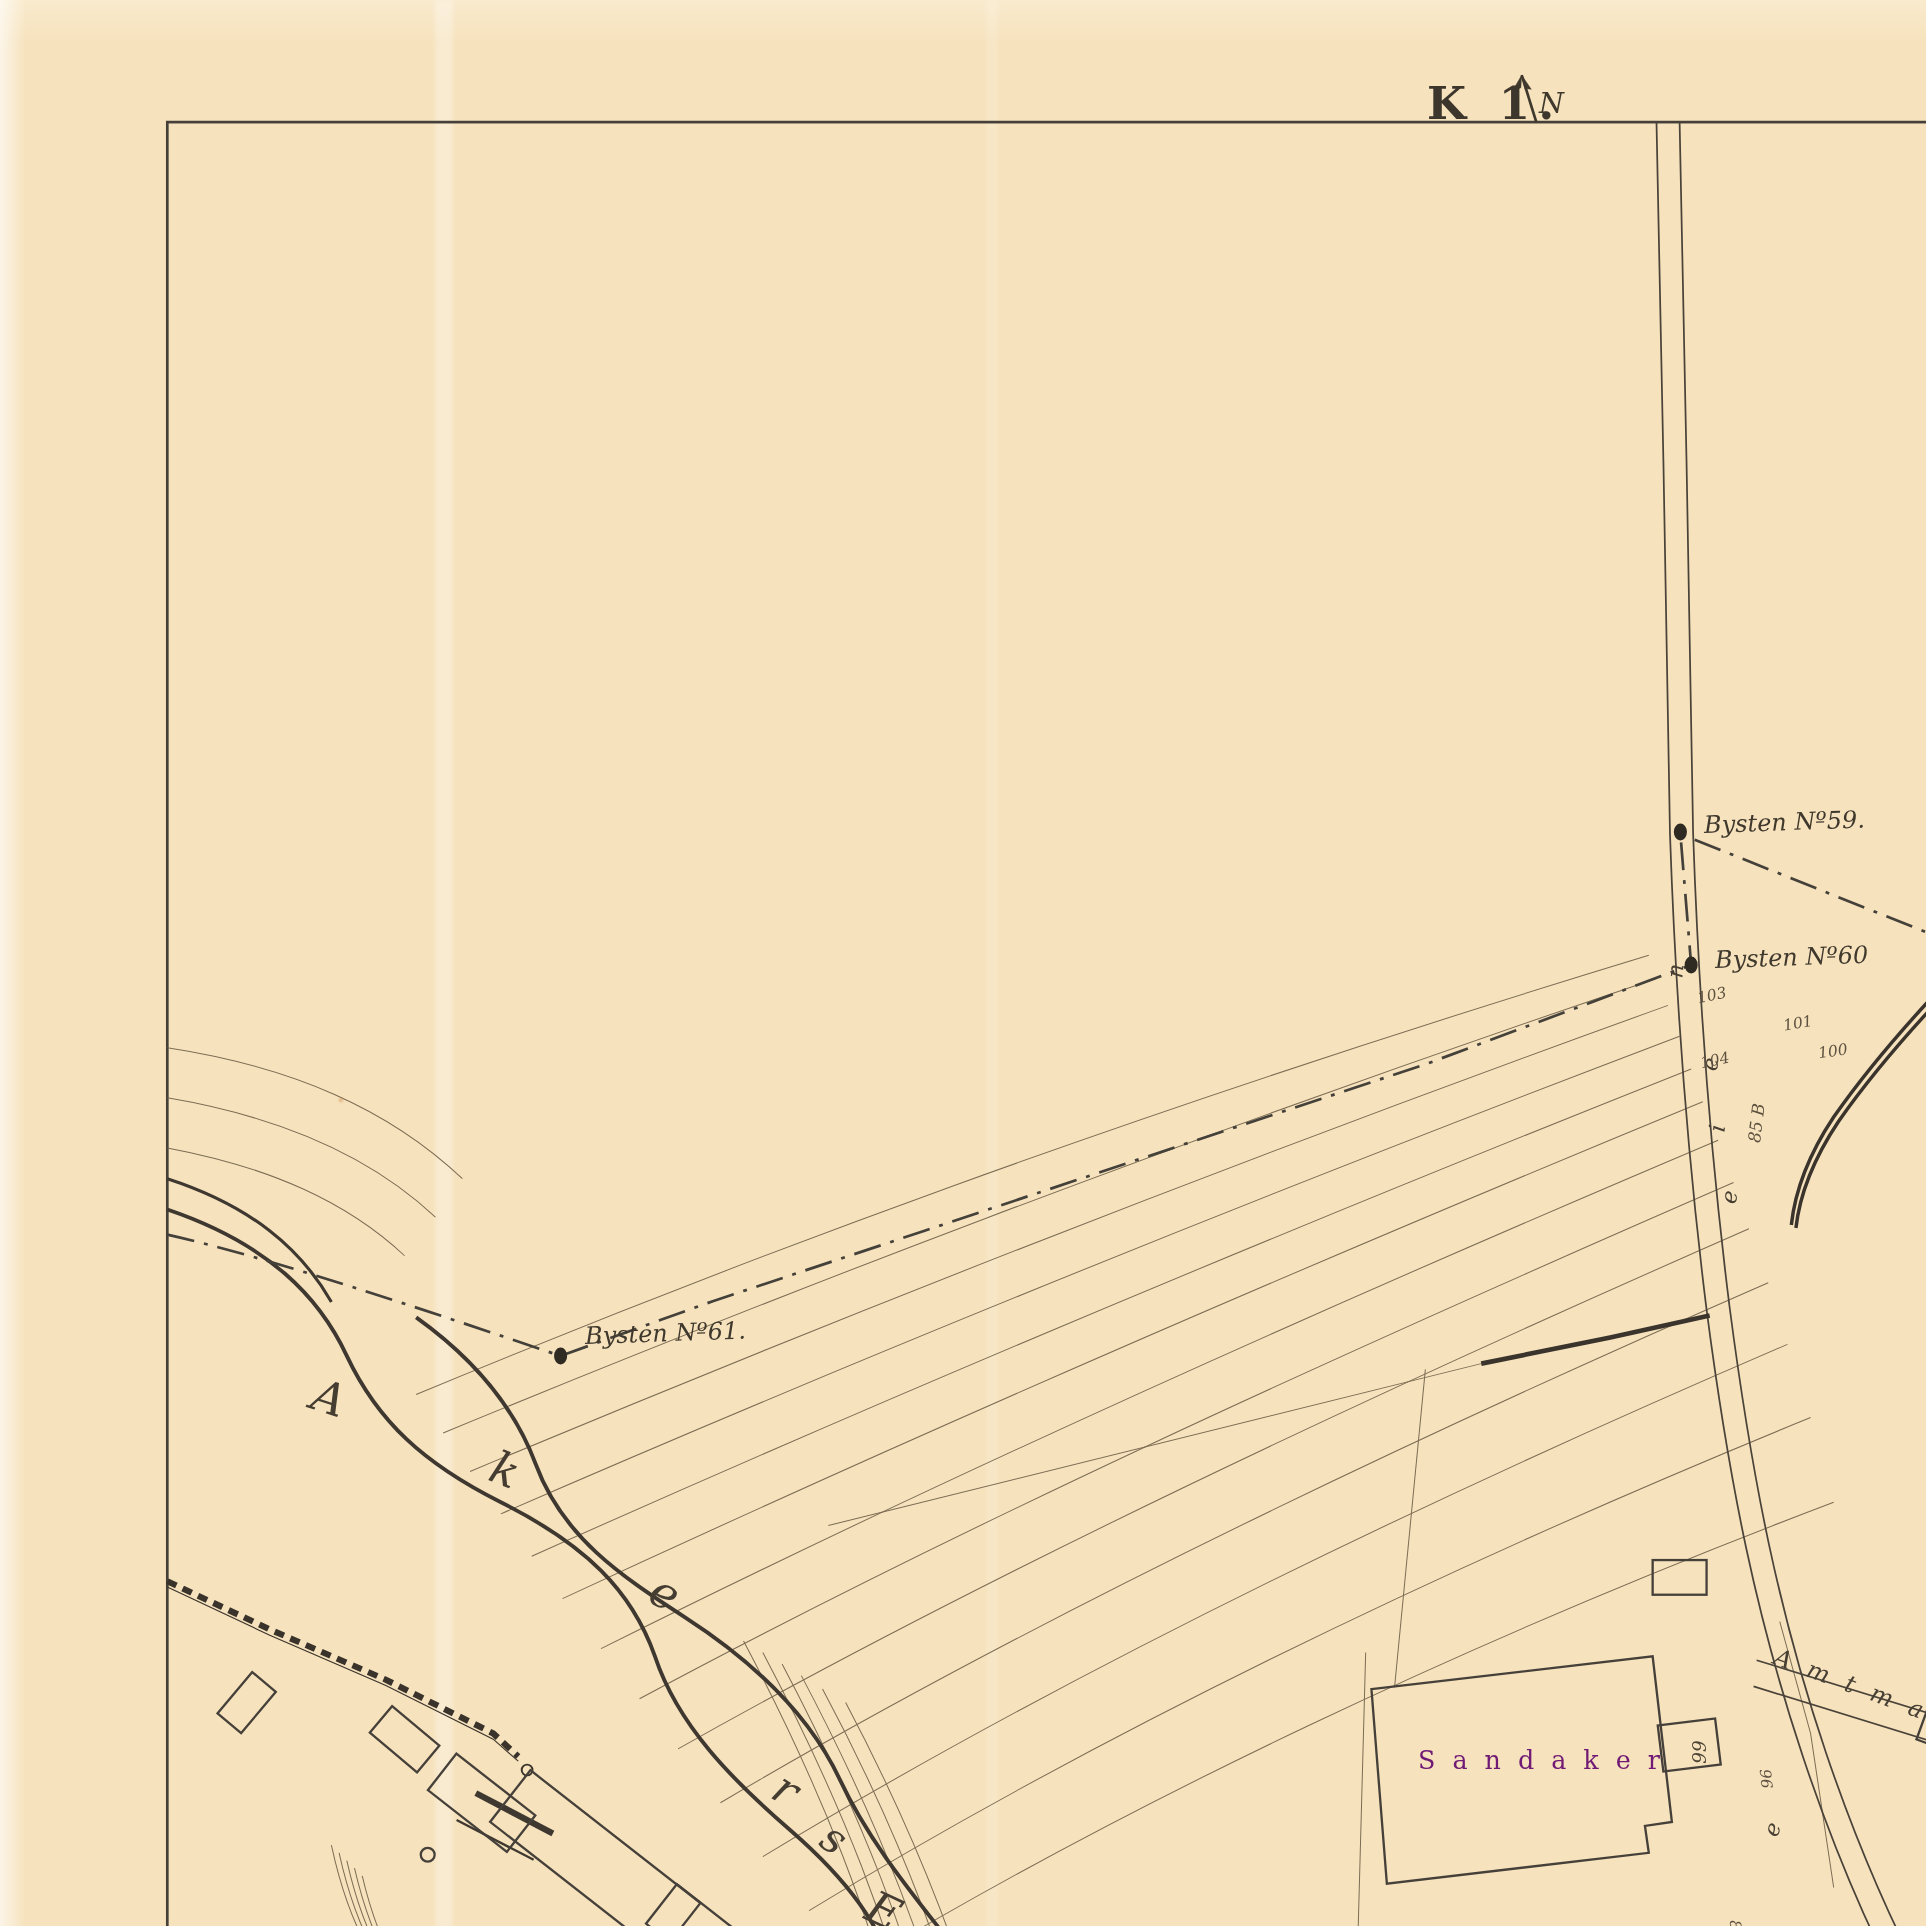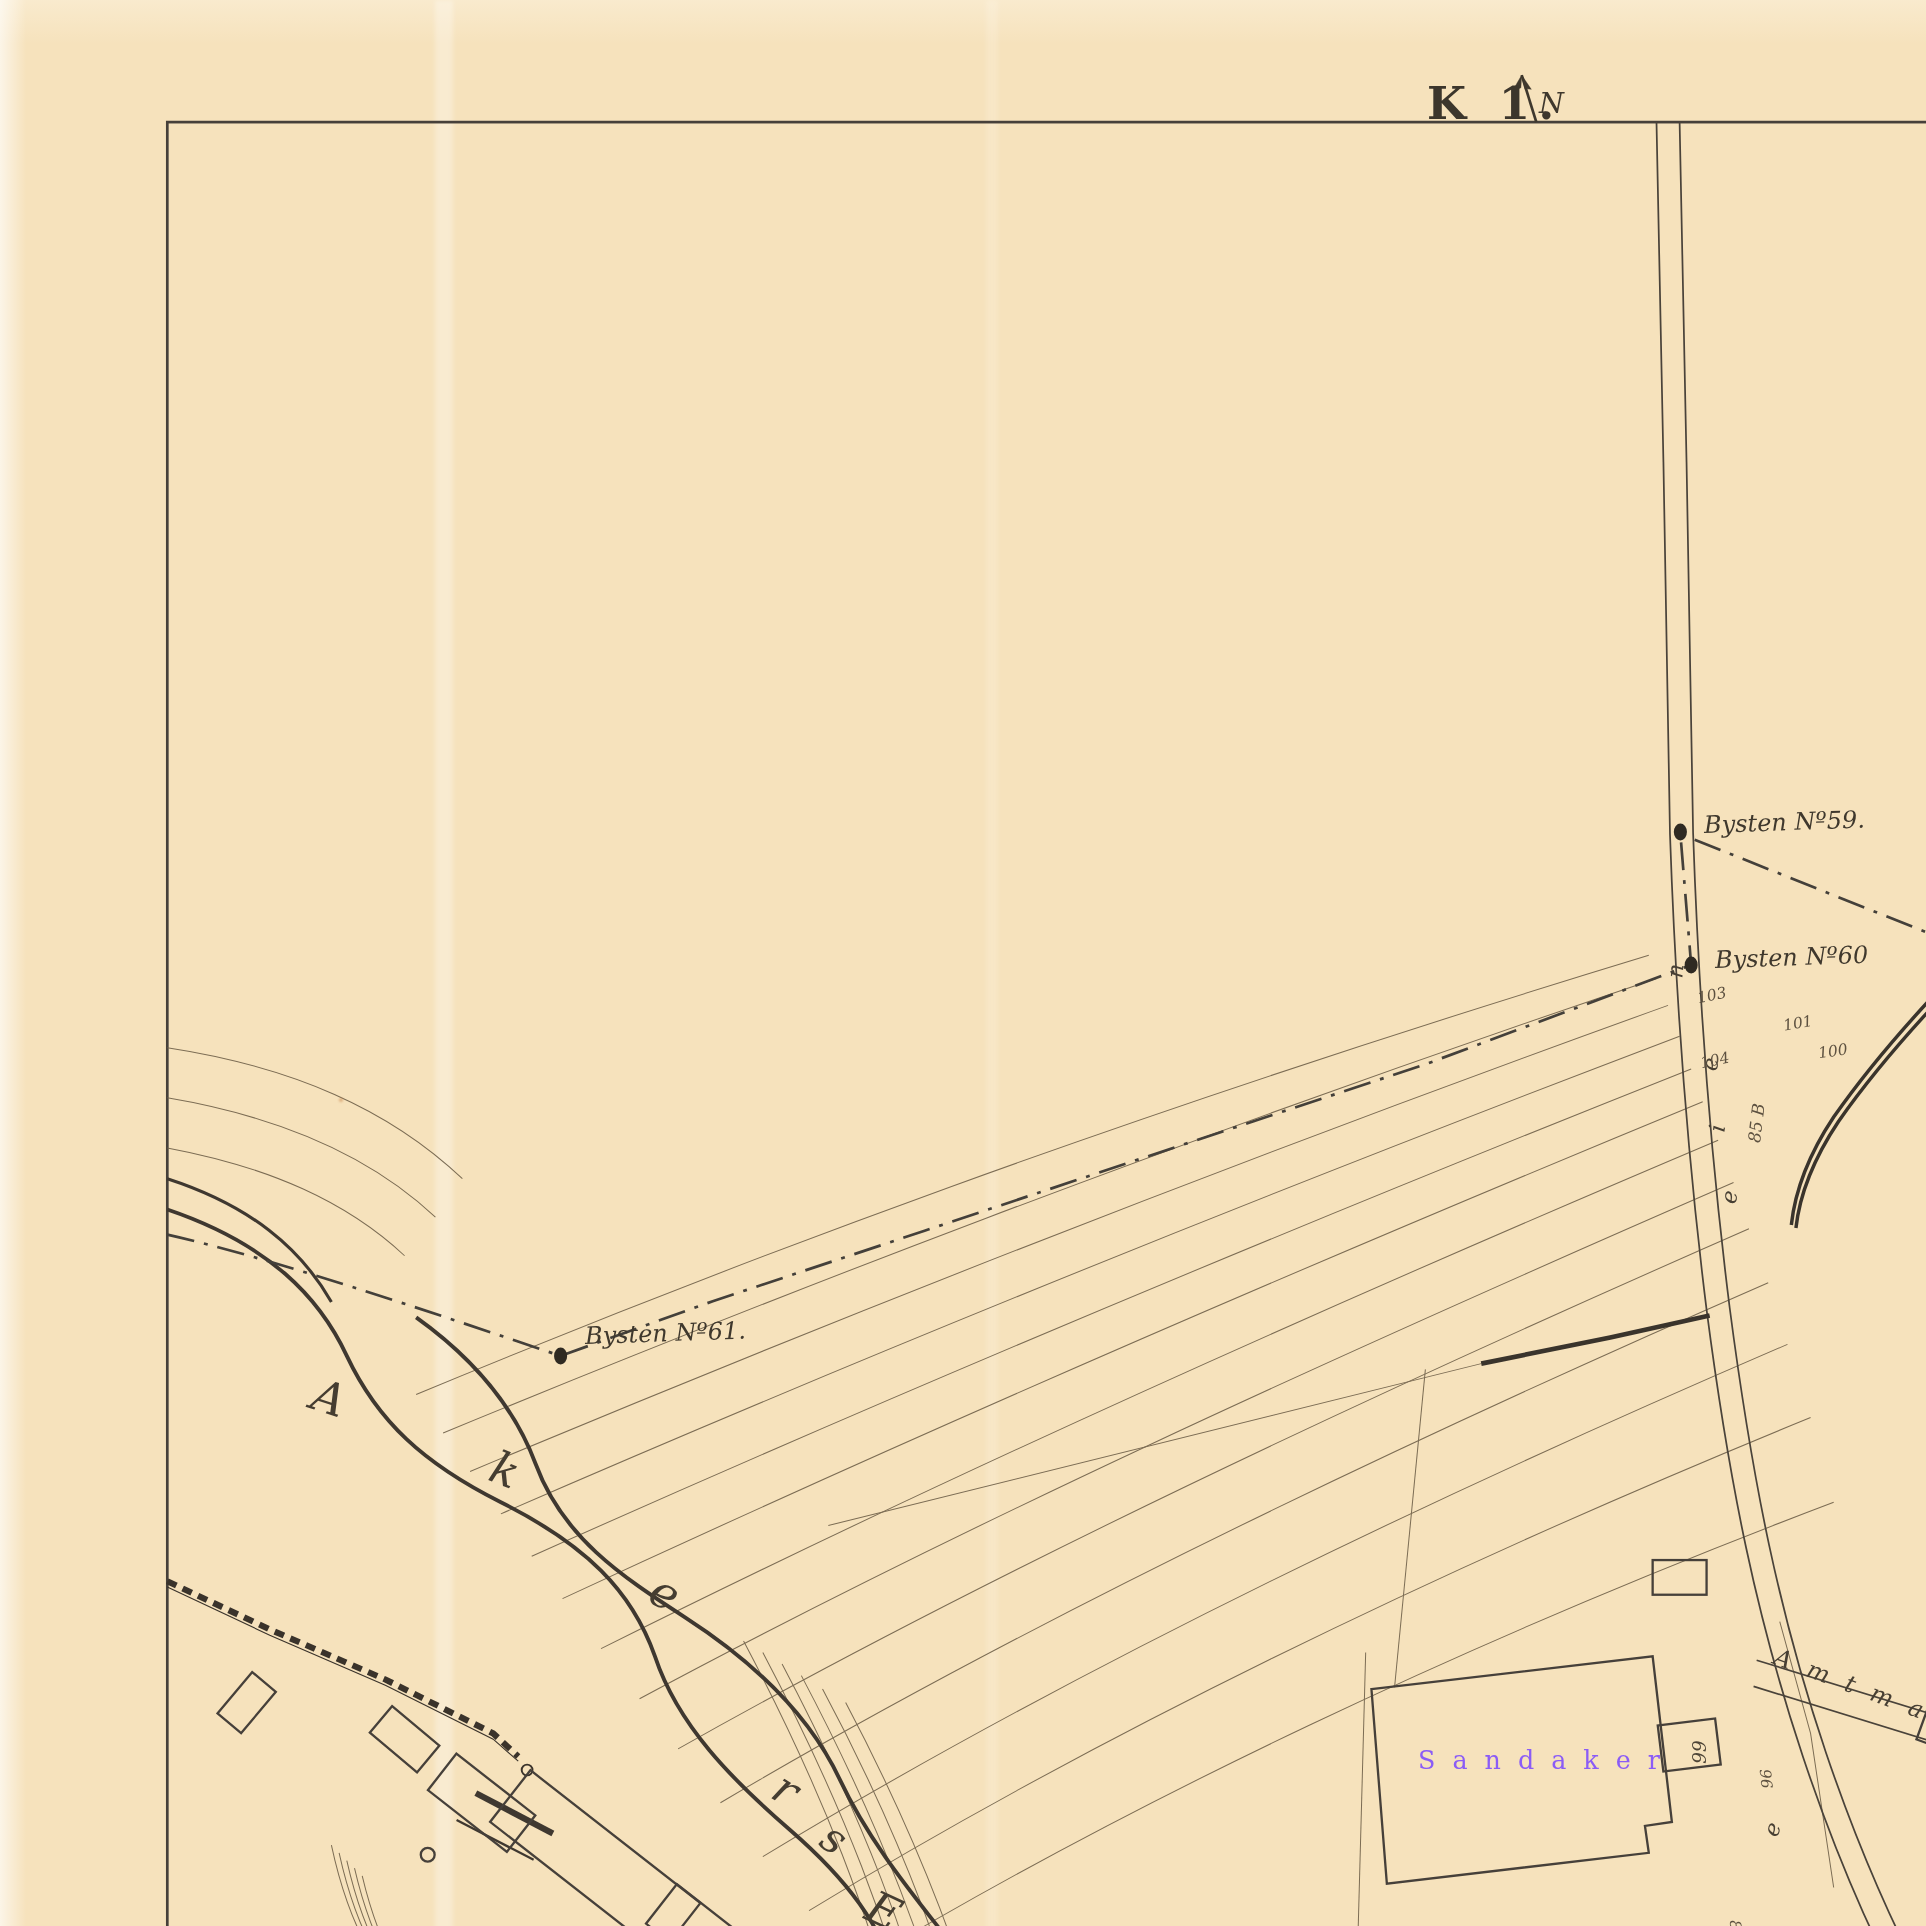--- a/index.html
+++ b/index.html
@@ -10,21 +10,21 @@
       linear-gradient(90deg, rgba(255,255,255,.65), rgba(255,255,255,0) 0.9%),
       linear-gradient(270deg, rgba(226,200,150,.5), rgba(226,200,150,0) 2.5%),
       linear-gradient(0deg, rgba(226,200,150,.35), rgba(226,200,150,0) 2%),
       linear-gradient(180deg, rgba(255,250,238,.35), rgba(255,250,238,0) 1.5%),
       #f6e2bc;}
   .streak{position:absolute;top:0;height:100%;background:rgba(255,255,255,.30);filter:blur(2.3px);}
   #svg-layer{position:absolute;left:0;top:0;}
   #labels{position:absolute;left:0;top:0;width:100%;height:100%;pointer-events:none;}
   .lbl{position:absolute;font-family:"DejaVu Serif",serif;font-style:italic;
        color:#473f33;white-space:pre;line-height:1;}
-  .lbl-place{font-style:normal;color:#8b5cf6;}
+  .lbl-place{font-style:normal;color:#701a75;}
   .lbl-river{color:#453d31;}
   .lbl-contour{color:#5d5140;}
   .lbl-house{font-style:italic;color:#4e4537;}
   .lbl-bysten{color:#3f382d;}
   #sheet-title{position:absolute;left:1427px;top:77px;font-size:45px;font-weight:bold;
        letter-spacing:8.5px;color:#3c362c;font-family:"DejaVu Serif",serif;}
   #north-n{position:absolute;left:1539px;top:87px;font-size:28.5px;font-style:italic;color:#3f382d;}
   .foxing{position:absolute;border-radius:50%;background:rgba(196,120,60,.5);filter:blur(0.8px);}
 </style>
 </head>

